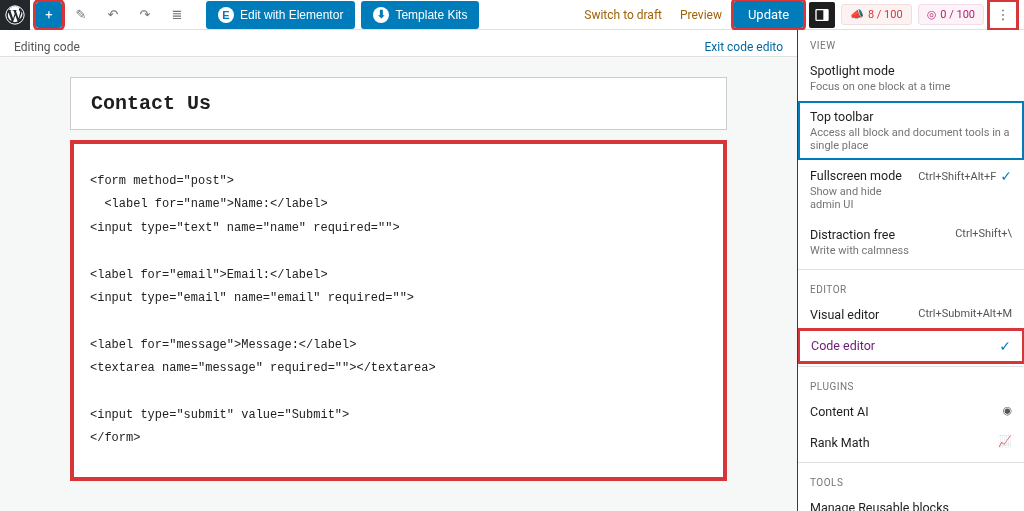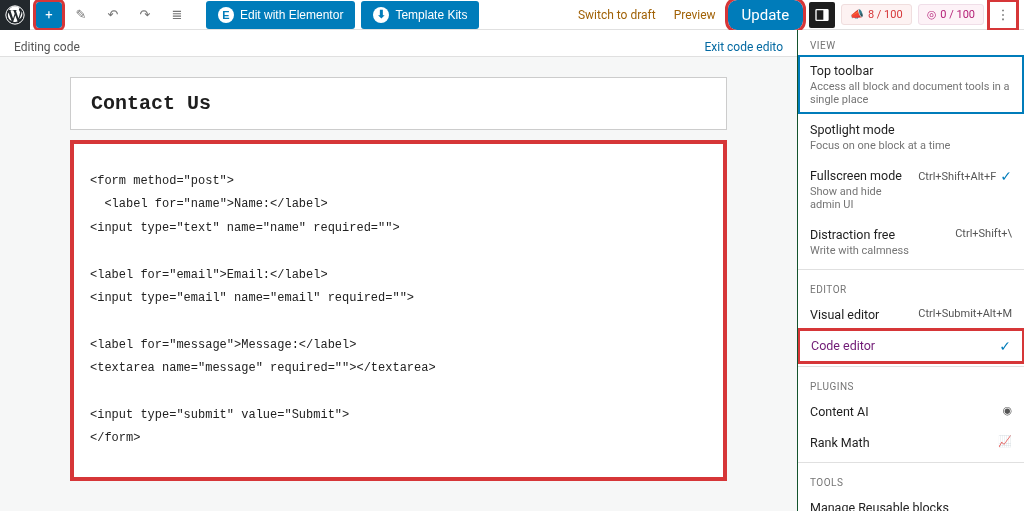--- a/index.html
+++ b/index.html
@@ -11,21 +11,21 @@
 .sq-btn { width: 26px; height: 26px; display: flex; align-items: center; justify-content: center; border-radius: 2px; cursor: pointer; color: #757575; }
 .sq-btn.add { background: #007cba; color: #fff; border-radius: 3px; }
 .sq-btn.add.hl { outline: 3px solid #d63638; outline-offset: 0px; }
 .tb-icon { width: 20px; height: 20px; display:flex; align-items:center; justify-content:center; }
 
 .pill-btn { display: inline-flex; align-items: center; gap: 6px; background: #007cba; color: #fff; border: none; padding: 6px 12px; border-radius: 3px; font-size: 12px; cursor: pointer; }
 .pill-btn .pbicon { width: 16px; height: 16px; background: #fff; color: #007cba; border-radius: 50%; display:flex; align-items:center; justify-content:center; font-size: 11px; font-weight:bold; }
 
 .tb-spacer { flex: 1; }
 .link-btn { color: #a16207; font-size: 12px; cursor: pointer; padding: 4px 6px; }
-.update-btn { background: #007cba; color: #fff; padding: 6px 14px; border-radius: 9px; font-size: 15px; cursor: pointer; outline: 3px solid #d63638; outline-offset: 0; }
+.update-btn { background: #007cba; color: #fff; padding: 6px 14px; border-radius: 2px; font-size: 13px; cursor: pointer; outline: 3px solid #d63638; outline-offset: 0; }
 .settings-toggle { width: 26px; height: 26px; background: #1e1e1e; display:flex; align-items:center; justify-content:center; color:#fff; border-radius: 2px; }
 .score-pill { border: 1px solid #f0dede; background: #fdf2f2; color: #d63638; padding: 3px 8px; border-radius: 3px; font-size: 11px; display:flex; align-items:center; gap:4px; }
 .score-pill.pink { background:#fdf2f7; border-color:#f0dee8; color:#b41e76; }
 .kebab { width: 26px; height: 26px; display:flex; align-items:center; justify-content:center; color:#555; outline: 3px solid #d63638; outline-offset:0; cursor:pointer; }
 
 .subbar { display:flex; align-items:center; justify-content:space-between; padding: 10px 14px 2px; font-size: 12px; color:#555; background:#fff; border-bottom:1px solid #e0e0e0; width: 797px; }
 .subbar .exit { color:#0369a1; cursor:pointer; }
 
 .main { display:flex; height: calc(511px - 30px); }
 .edit-col { width: 797px; background:#f6f7f7; padding-top: 0; overflow:auto; }
@@ -130,30 +130,30 @@
 &lt;textarea name="message" required=""&gt;&lt;/textarea&gt;
 
 &lt;input type="submit" value="Submit"&gt;
 &lt;/form&gt;</pre>
     </div>
   </div>
 </div>
 
 <div class="side-panel">
   <div class="sp-sec-label">VIEW</div>
+  <div class="sp-item">
+    <div>
+      <div class="lbl">Spotlight mode</div>
+      <div class="sub">Focus on one block at a time</div>
+    </div>
+  </div>
   <div class="sp-item boxed">
     <div>
       <div class="lbl">Top toolbar</div>
       <div class="sub">Access all block and document tools in a single place</div>
-    </div>
-  </div>
-  <div class="sp-item">
-    <div>
-      <div class="lbl">Spotlight mode</div>
-      <div class="sub">Focus on one block at a time</div>
     </div>
   </div>
   <div class="sp-item">
     <div>
       <div class="lbl">Fullscreen mode</div>
       <div class="sub">Show and hide admin UI</div>
     </div>
     <div class="sc">
         <span>Ctrl+Shift+Alt+F</span>
         <span class="chk">✓</span>

